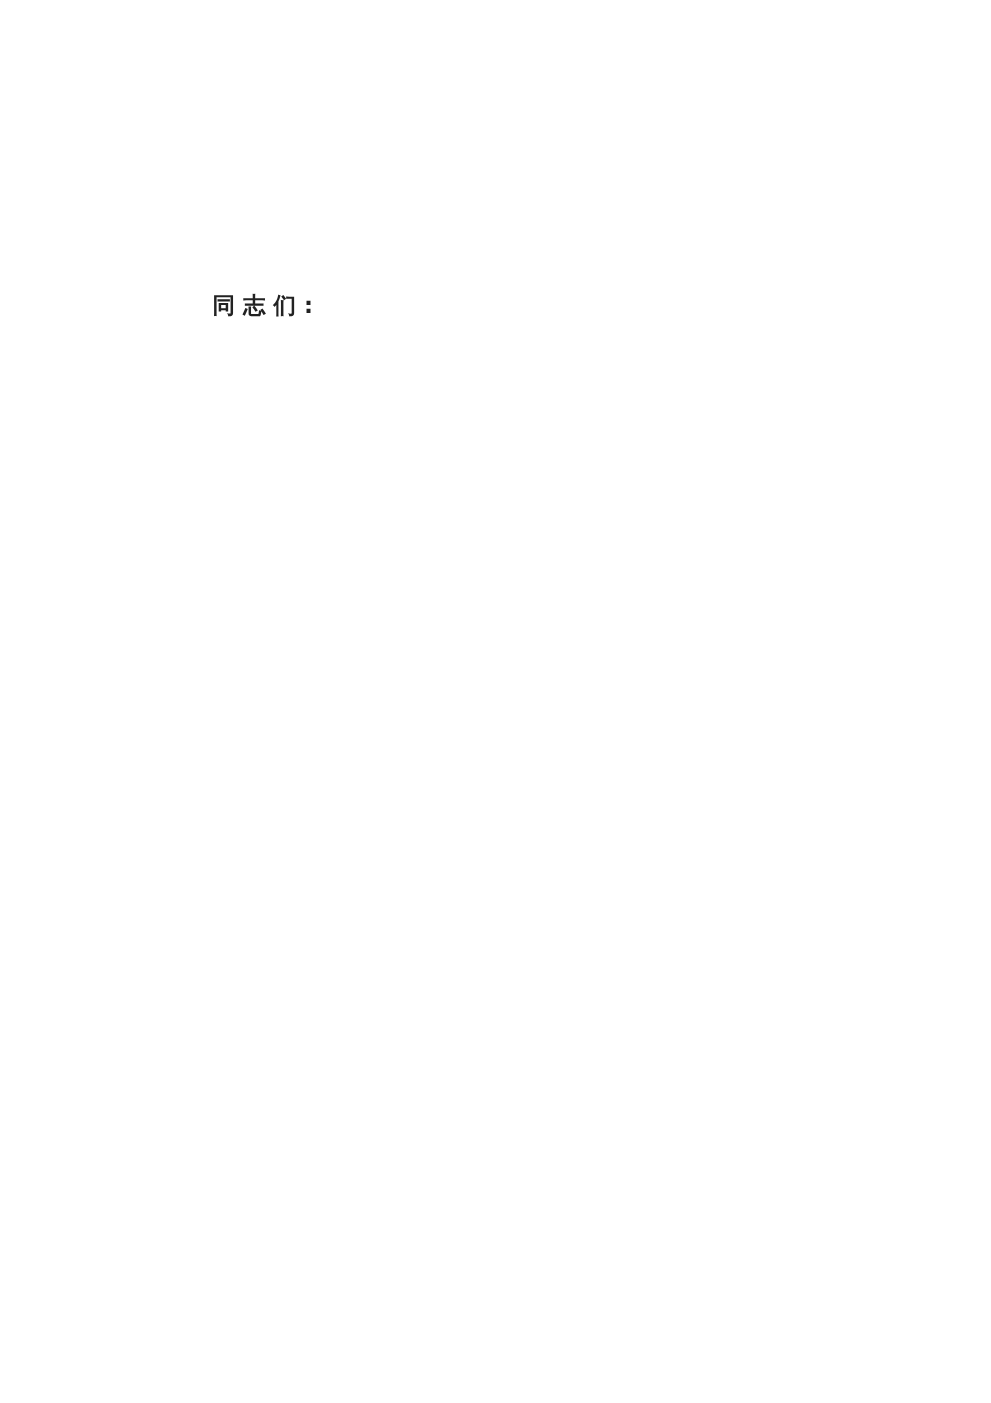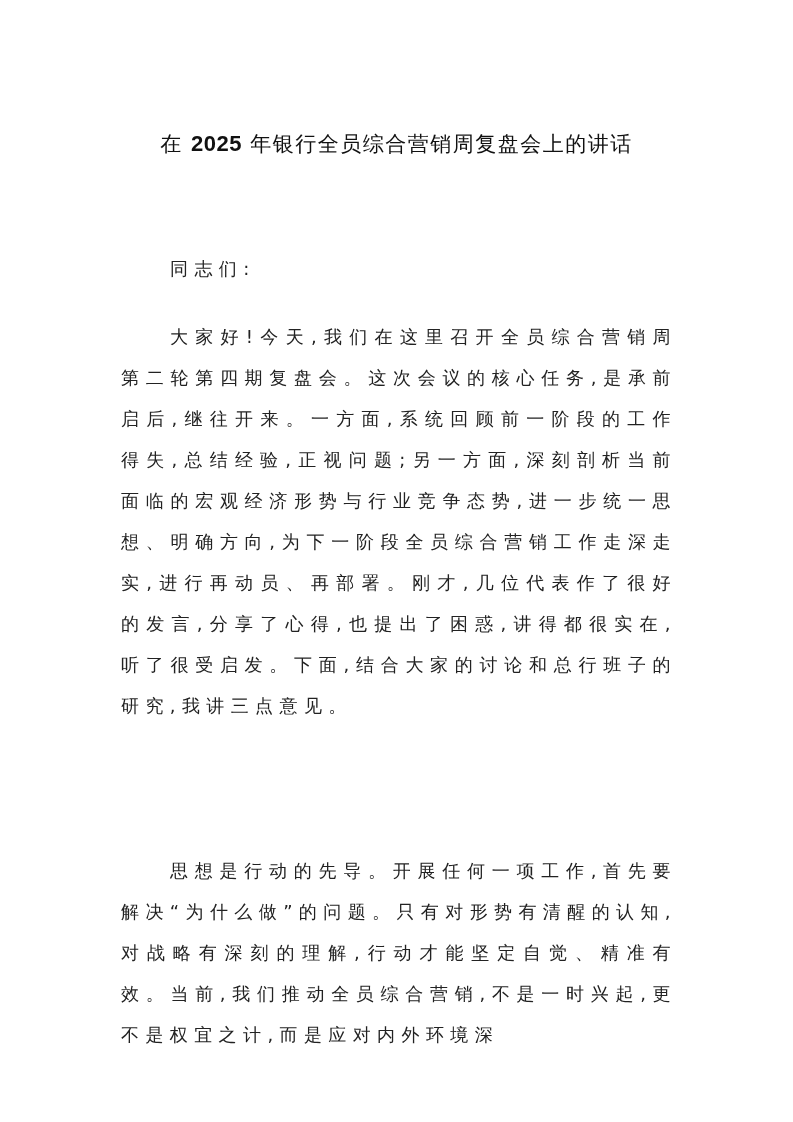--- a/index.html
+++ b/index.html
@@ -48,44 +48,40 @@
       line-height: 41px;
       letter-spacing: 6.4px;
       color: #222222;
       text-align: justify;
       word-break: break-all;
     }
     .indent {
       text-indent: 49px;
     }
     .salutation {
-      top: 248px;
+      top: 224px;
+      font-weight: bold;
     }
     .para1 {
       top: 316px;
     }
     .heading1 {
       top: 733px;
     }
     .para2 {
       top: 850px;
     }
     p {
       margin: 0;
     }
   </style>
 </head>
 <body>
 
 <div class="page">
 
-  <div class="title">
-    <span>在 </span><span class="num">2025</span><span> 年银行全员综合营销周复盘会上的讲话</span>
-  </div>
 
   <p class="body-text indent salutation">同志们:</p>
 
-  <p class="body-text indent para1">大家好!今天,我们在这里召开全员综合营销周第二轮第四期复盘会。这次会议的核心任务,是承前启后,继往开来。一方面,系统回顾前一阶段的工作得失,总结经验,正视问题;另一方面,深刻剖析当前面临的宏观经济形势与行业竞争态势,进一步统一思想、明确方向,为下一阶段全员综合营销工作走深走实,进行再动员、再部署。刚才,几位代表作了很好的发言,分享了心得,也提出了困惑,讲得都很实在,听了很受启发。下面,结合大家的讨论和总行班子的研究,我讲三点意见。</p>
 
 
-  <p class="body-text indent para2">思想是行动的先导。开展任何一项工作,首先要解决“为什么做”的问题。只有对形势有清醒的认知,对战略有深刻的理解,行动才能坚定自觉、精准有效。当前,我们推动全员综合营销,不是一时兴起,更不是权宜之计,而是应对内外环境深</p>
 
 </div>
 
 </body></html>

